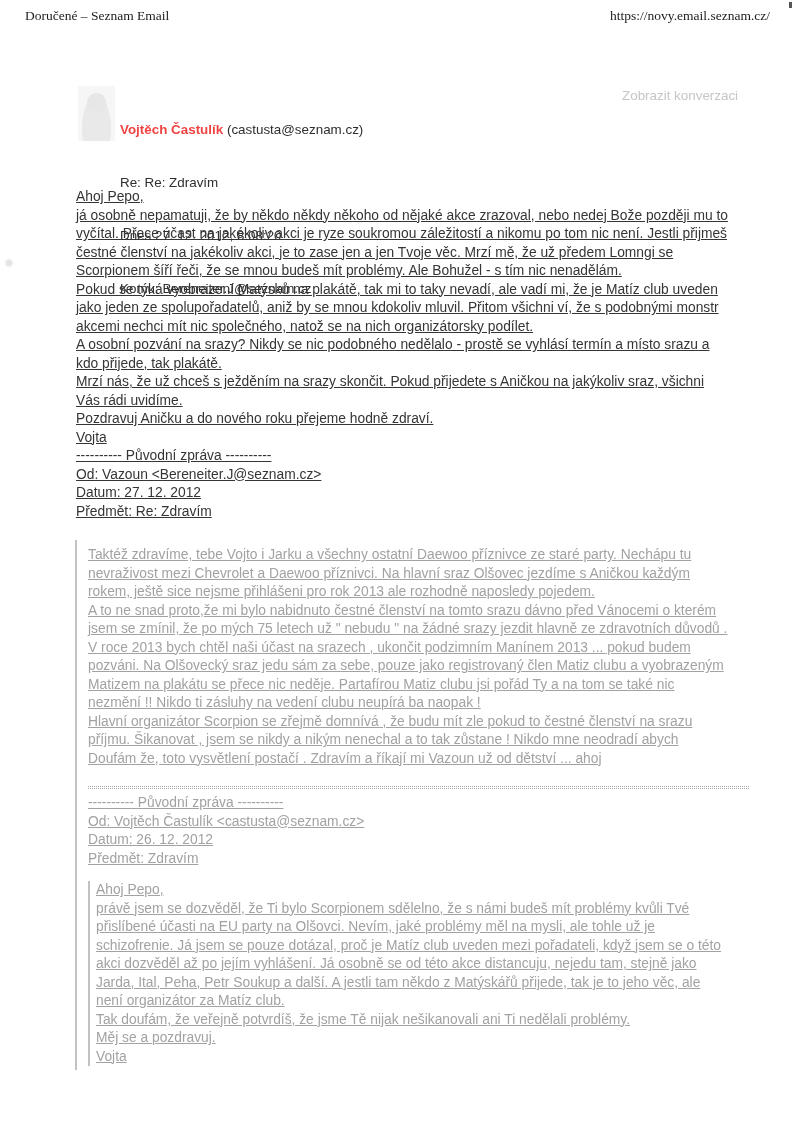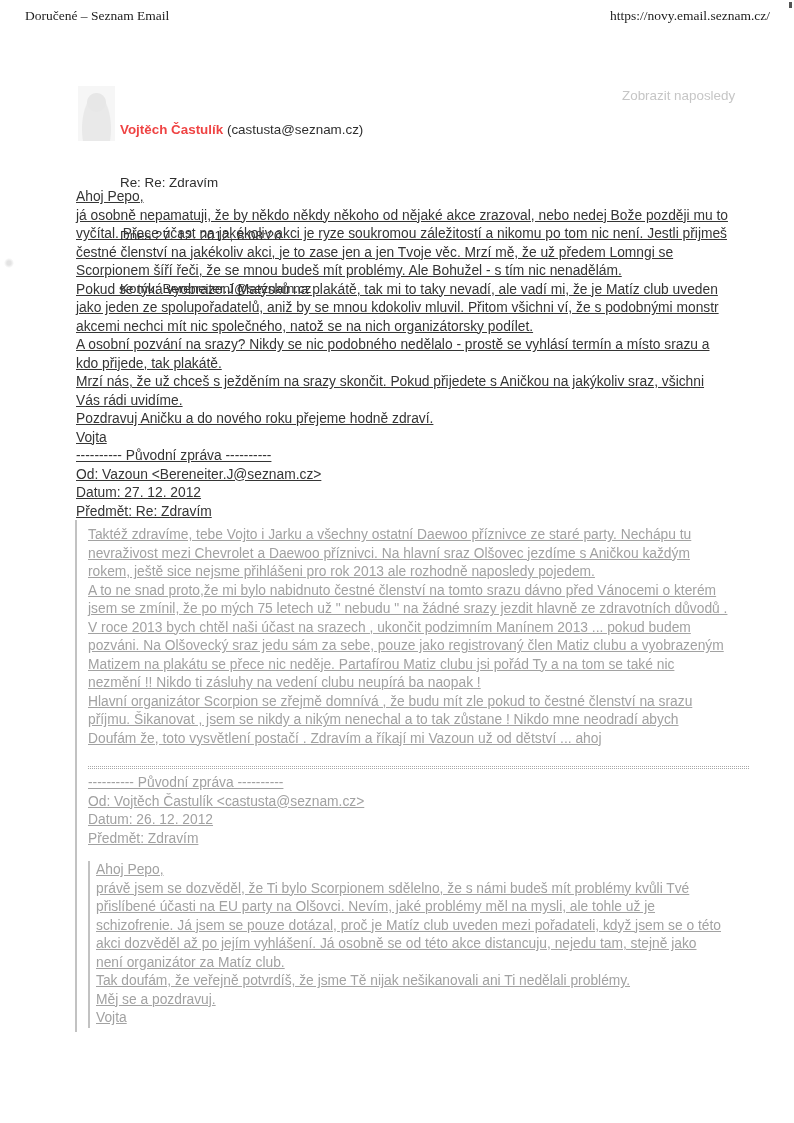--- a/index.html
+++ b/index.html
@@ -59,21 +59,21 @@
     left: 76px; top: 188px;
     font-size: 13.8px;
     line-height: 18.5px;
   }
   .mail-body .line, .quote .line { white-space: pre; text-decoration: underline; }
   .line { min-height: 18.5px; }
 
   
   .quote1 {
     position: absolute;
-    left: 75px; top: 520px;
+    left: 75px; top: 540px;
     width: 676px;
     border-left: 2px solid var(--quote-border, #c2c2c2);
     padding: 6px 0 4px 11px;
     color: var(--quote-text, #a2a2a2);
     font-size: 13.8px;
     line-height: 18.5px;
   }
   .dotted-sep {
     height: 3px;
     margin: 18px 2px 5px 0;
@@ -109,21 +109,21 @@
 </div>
 <div class="corner-mark"></div>
 
 <div class="avatar"></div>
 <div class="email-meta">
   <div class="line"><span class="from-name">Vojtěch Častulík</span><span class="from-addr"> </span><span class="from-addr">(castusta@seznam.cz)</span></div>
   <div class="line">Re: Re: Zdravím</div>
   <div class="line">Dnes 27. 12. 2012, 8:08:20</div>
   <div class="line">Komu: Bereneiter.J@seznam.cz</div>
 </div>
-<div class="show-conversation">Zobrazit naposledy</div>
+<div class="show-conversation">Zobrazit konverzaci</div>
 
 <div class="mail-body">
     <div class="line">Ahoj Pepo,</div>
     <div class="line">já osobně nepamatuji, že by někdo někdy někoho od nějaké akce zrazoval, nebo nedej Bože později mu to</div>
     <div class="line">vyčítal. Přece účast na jakékoliv akci je ryze soukromou záležitostí a nikomu po tom nic není. Jestli přijmeš</div>
     <div class="line">čestné členství na jakékoliv akci, je to zase jen a jen Tvoje věc. Mrzí mě, že už předem Lomngi se</div>
     <div class="line">Scorpionem šíří řeči, že se mnou budeš mít problémy. Ale Bohužel - s tím nic nenadělám.</div>
     <div class="line">Pokud se týká vyobrazení Matýsků na plakátě, tak mi to taky nevadí, ale vadí mi, že je Matíz club uveden</div>
     <div class="line">jako jeden ze spolupořadatelů, aniž by se mnou kdokoliv mluvil. Přitom všichni ví, že s podobnými monstr</div>
     <div class="line">akcemi nechci mít nic společného, natož se na nich organizátorsky podílet.</div>
@@ -160,20 +160,21 @@
       <div class="line">Od: Vojtěch Častulík &lt;castusta@seznam.cz&gt;</div>
       <div class="line">Datum: 26. 12. 2012</div>
       <div class="line">Předmět: Zdravím</div>
     </div>
   <div class="quote2 quote">
       <div class="line">Ahoj Pepo,</div>
       <div class="line">právě jsem se dozvěděl, že Ti bylo Scorpionem sdělelno, že s námi budeš mít problémy kvůli Tvé</div>
       <div class="line">přislíbené účasti na EU party na Olšovci. Nevím, jaké problémy měl na mysli, ale tohle už je</div>
       <div class="line">schizofrenie. Já jsem se pouze dotázal, proč je Matíz club uveden mezi pořadateli, když jsem se o této</div>
       <div class="line">akci dozvěděl až po jejím vyhlášení. Já osobně se od této akce distancuju, nejedu tam, stejně jako</div>
+      <div class="line">Jarda, Ital, Peha, Petr Soukup a další. A jestli tam někdo z Matýskářů přijede, tak je to jeho věc, ale</div>
       <div class="line">není organizátor za Matíz club.</div>
       <div class="line">Tak doufám, že veřejně potvrdíš, že jsme Tě nijak nešikanovali ani Ti nedělali problémy.</div>
       <div class="line">Měj se a pozdravuj.</div>
       <div class="line">Vojta</div>
     </div>
 </div>
 
 <div class="smudge"></div>
 
 </body></html>

